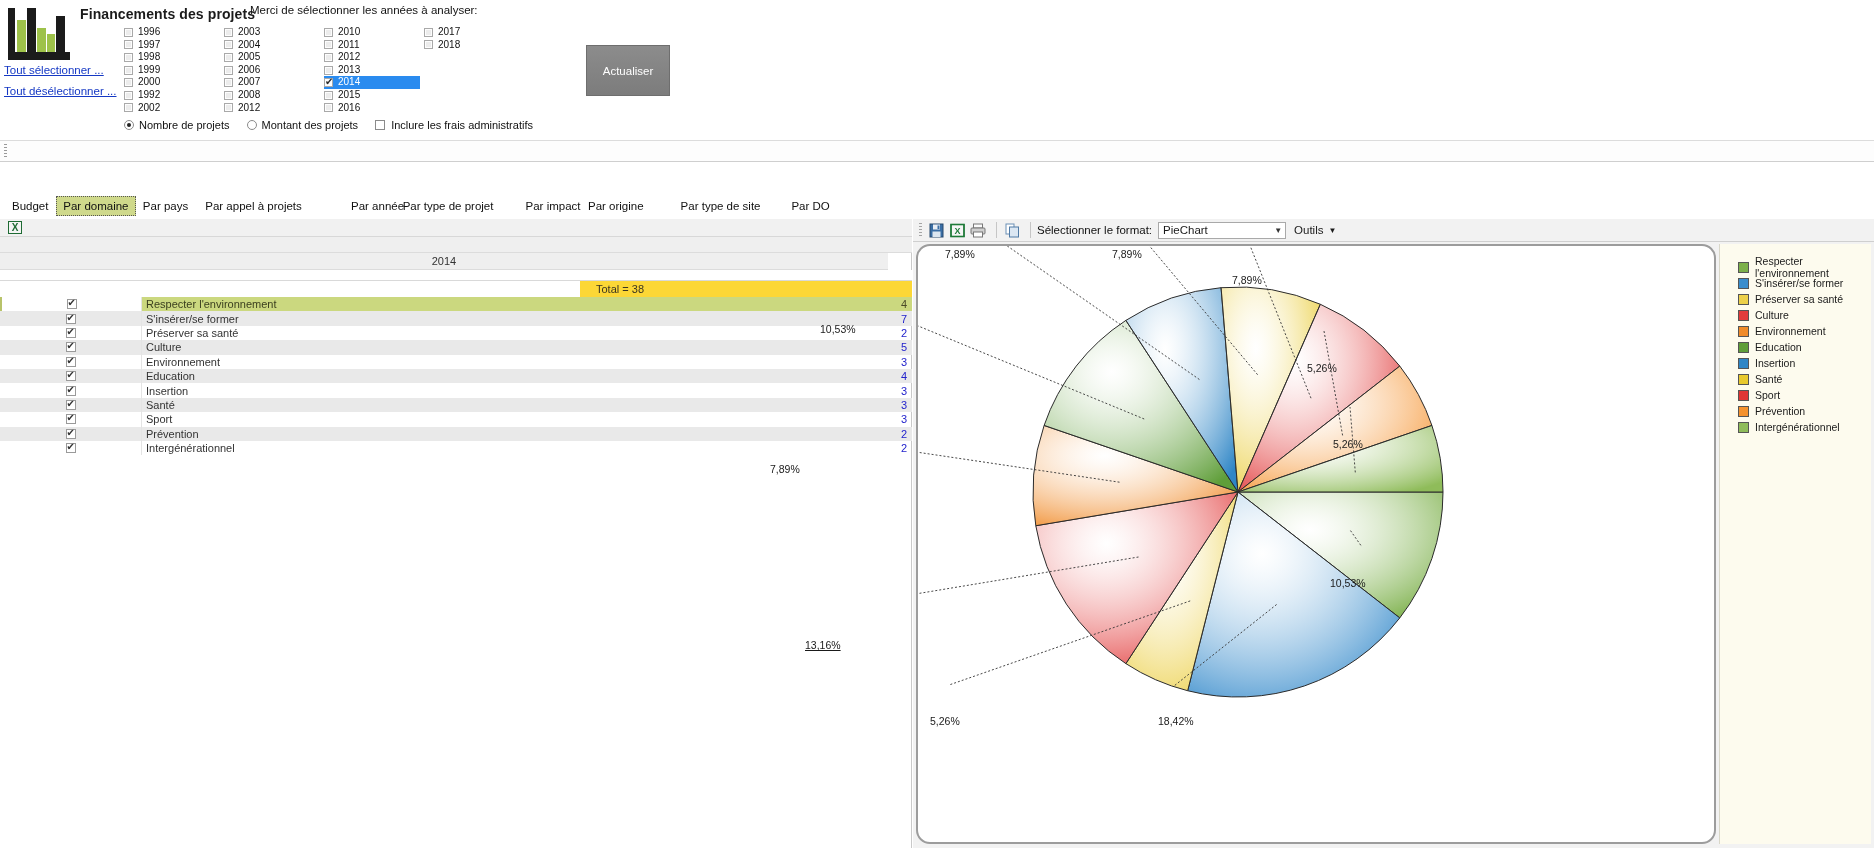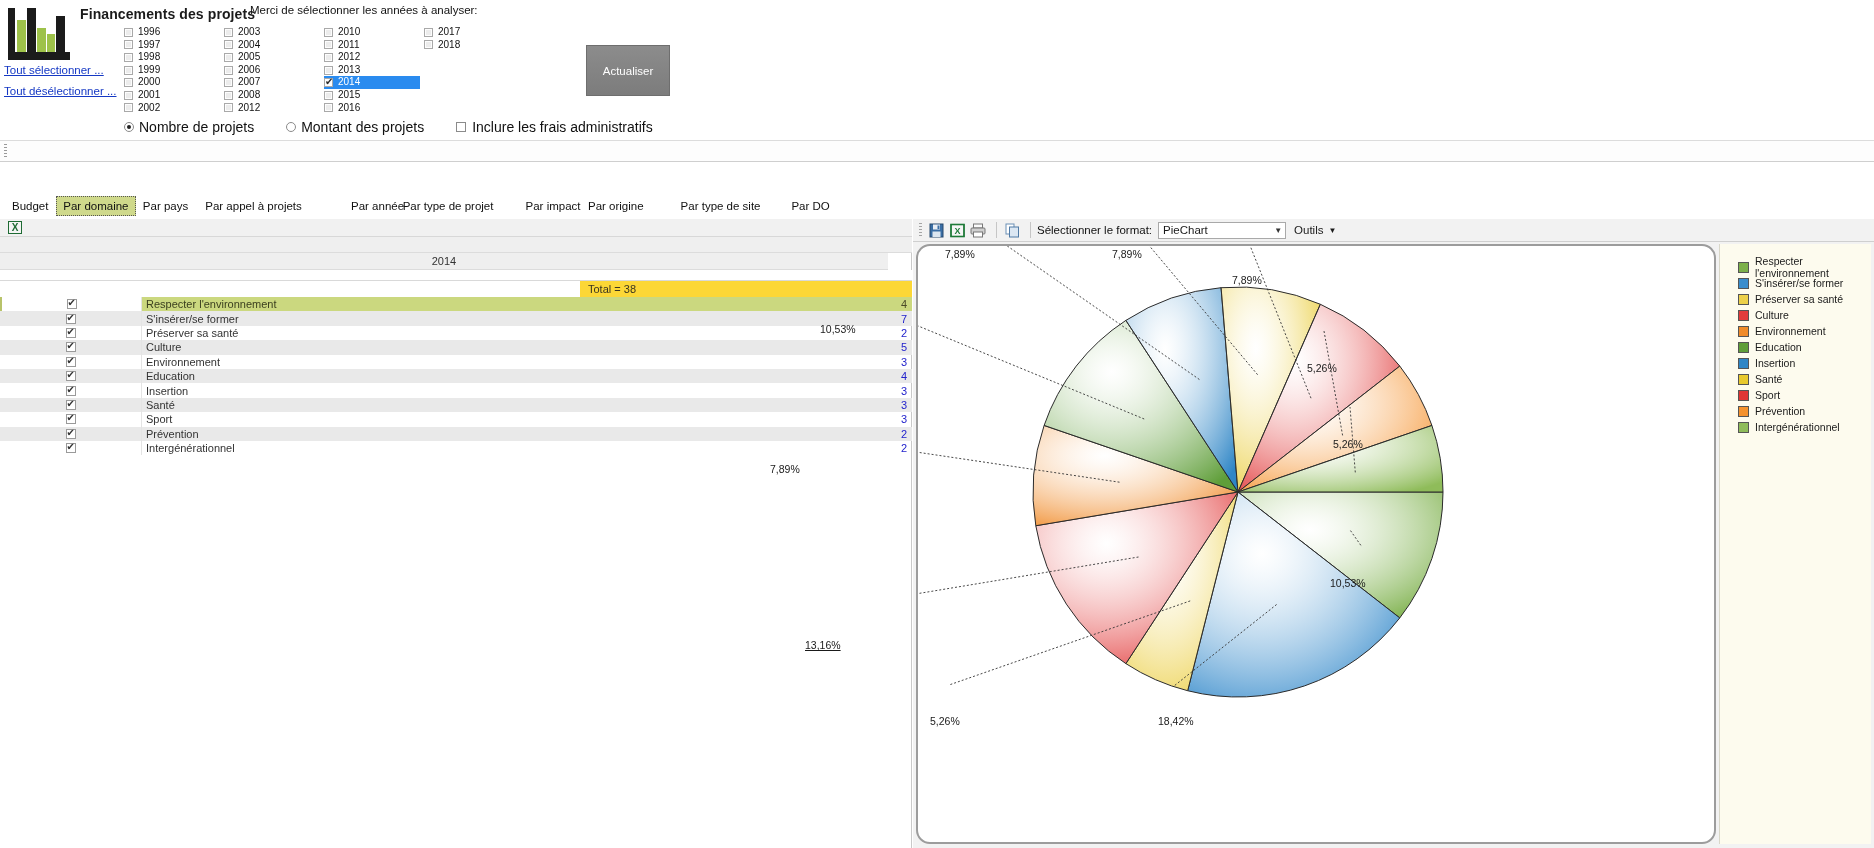--- a/index.html
+++ b/index.html
@@ -65,21 +65,21 @@
 
   #btn-refresh {
     position:absolute; left:586px; top:45px; width:84px; height:51px;
     background:linear-gradient(#8c8c8c,#7c7c7c); border:1px solid #6e6e6e;
     color:#fff; font-size:11.5px; cursor:pointer;
     display:flex; align-items:center; justify-content:center;
   }
 
   #options-row {
     position:absolute; left:124px; top:119px;
-    display:flex; align-items:center; gap:16px; font-size:14px; color:#111;
+    display:flex; align-items:center; gap:1px; font-size:11px; color:#111;
   }
   .radio {
     width:10px; height:10px; border-radius:50%;
     border:1px solid #8b8b8b; background:#fff;
     margin-right:5px; position:relative; flex:0 0 auto;
   }
   .radio.on::after {
     content:""; position:absolute; left:2px; top:2px; width:4px; height:4px;
     border-radius:50%; background:#222;
   }
@@ -137,21 +137,21 @@
   #row-total {
     height:15px; background:#fff; border-bottom:1px solid #d9d9d9;
     display:flex; align-items:center; font-size:11px; color:#222; padding-left:4px;
   }
   #row-spacer { height:11px; background:#fff; border-bottom:1px solid #d9d9d9; }
 
   #row-totalval { display:flex; height:16px; }
   #row-totalval .c-blank { width:580px; background:#fff; }
   #row-totalval .c-tot {
     flex:1; background:#fcd736; color:#3a3520; font-size:11px;
-    display:flex; align-items:center; padding-left:8px;
+    display:flex; align-items:center; padding-left:16px;
   }
 
   .data-row { display:flex; height:14.4px; align-items:stretch; font-size:11px; }
   .data-row .c-chk {
     width:142px; display:flex; align-items:center; justify-content:center;
     border-right:1px solid #e4e4e4;
   }
   .data-row .c-lbl { flex:1; display:flex; align-items:center; padding-left:4px; color:#333; }
   .data-row .c-val {
     width:40px; display:flex; align-items:center; justify-content:flex-end;
@@ -250,21 +250,21 @@
       <div class="year-item">
         <span class="cbox"></span>
         <span>1999</span>
       </div>
       <div class="year-item">
         <span class="cbox"></span>
         <span>2000</span>
       </div>
       <div class="year-item">
         <span class="cbox"></span>
-        <span>2001</span>
+        <span>1992</span>
       </div>
       <div class="year-item">
         <span class="cbox"></span>
         <span>2002</span>
       </div>
     </div>
   <div class="year-col" id="ycol1">
       <div class="year-item">
         <span class="cbox"></span>
         <span>2003</span>

